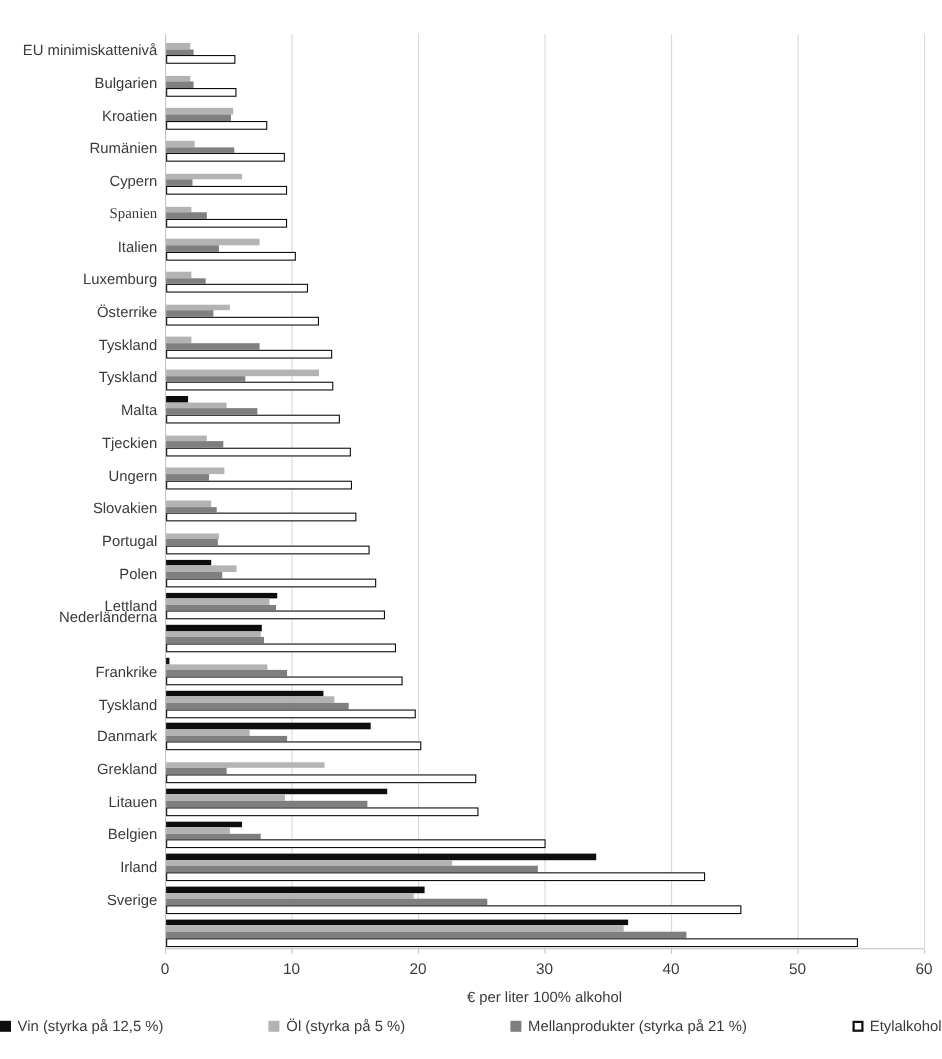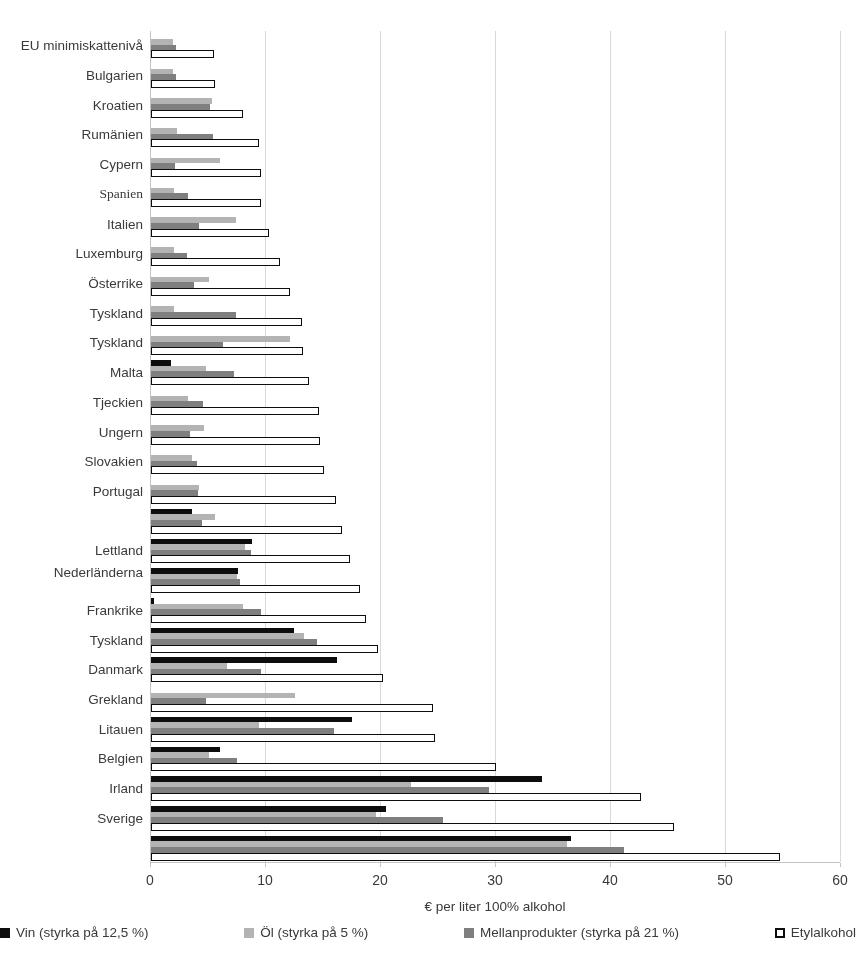--- a/index.html
+++ b/index.html
@@ -320,22 +320,23 @@
       <div class="ylabel" style="top: 178.286px; height: 29.7143px;">Italien</div>
       <div class="ylabel" style="top: 208px; height: 29.7143px;">Luxemburg</div>
       <div class="ylabel" style="top: 237.714px; height: 29.7143px;">Österrike</div>
       <div class="ylabel" style="top: 267.429px; height: 29.7143px;">Tyskland</div>
       <div class="ylabel" style="top: 297.143px; height: 29.7143px;">Tyskland</div>
       <div class="ylabel" style="top: 326.857px; height: 29.7143px; padding-left: 48px;">Malta</div>
       <div class="ylabel" style="top: 356.571px; height: 29.7143px;">Tjeckien</div>
       <div class="ylabel" style="top: 386.286px; height: 29.7143px;">Ungern</div>
       <div class="ylabel" style="top: 416px; height: 29.7143px;">Slovakien</div>
       <div class="ylabel" style="top: 445.714px; height: 29.7143px;">Portugal</div>
+      <div class="ylabel" style="top: 475.429px; height: 29.7143px;">Polen</div>
       <div class="ylabel" style="top: 505.143px; height: 29.7143px;">Lettland</div>
-      <div class="ylabel" style="top: 527px; height: 29.7143px; padding-left: 44px;">Nederländerna</div>
+      <div class="ylabel" style="top: 515px; height: 29.7143px; padding-left: 44px;">Nederländerna</div>
       <div class="ylabel" style="top: 564.571px; height: 29.7143px;">Frankrike</div>
       <div class="ylabel" style="top: 594.286px; height: 29.7143px;">Tyskland</div>
       <div class="ylabel" style="top: 624px; height: 29.7143px;">Danmark</div>
       <div class="ylabel" style="top: 683.429px; height: 29.7143px;">Litauen</div>
       <div class="ylabel" style="top: 653.714px; height: 29.7143px;">Grekland</div>
       <div class="ylabel" style="top: 713.143px; height: 29.7143px;">Belgien</div>
       <div class="ylabel" style="top: 742.857px; height: 29.7143px;">Irland</div>
       <div class="ylabel" style="top: 772.571px; height: 29.7143px;">Sverige</div>
     </div>
   <div class="xticklabels" id="xticklabels">

